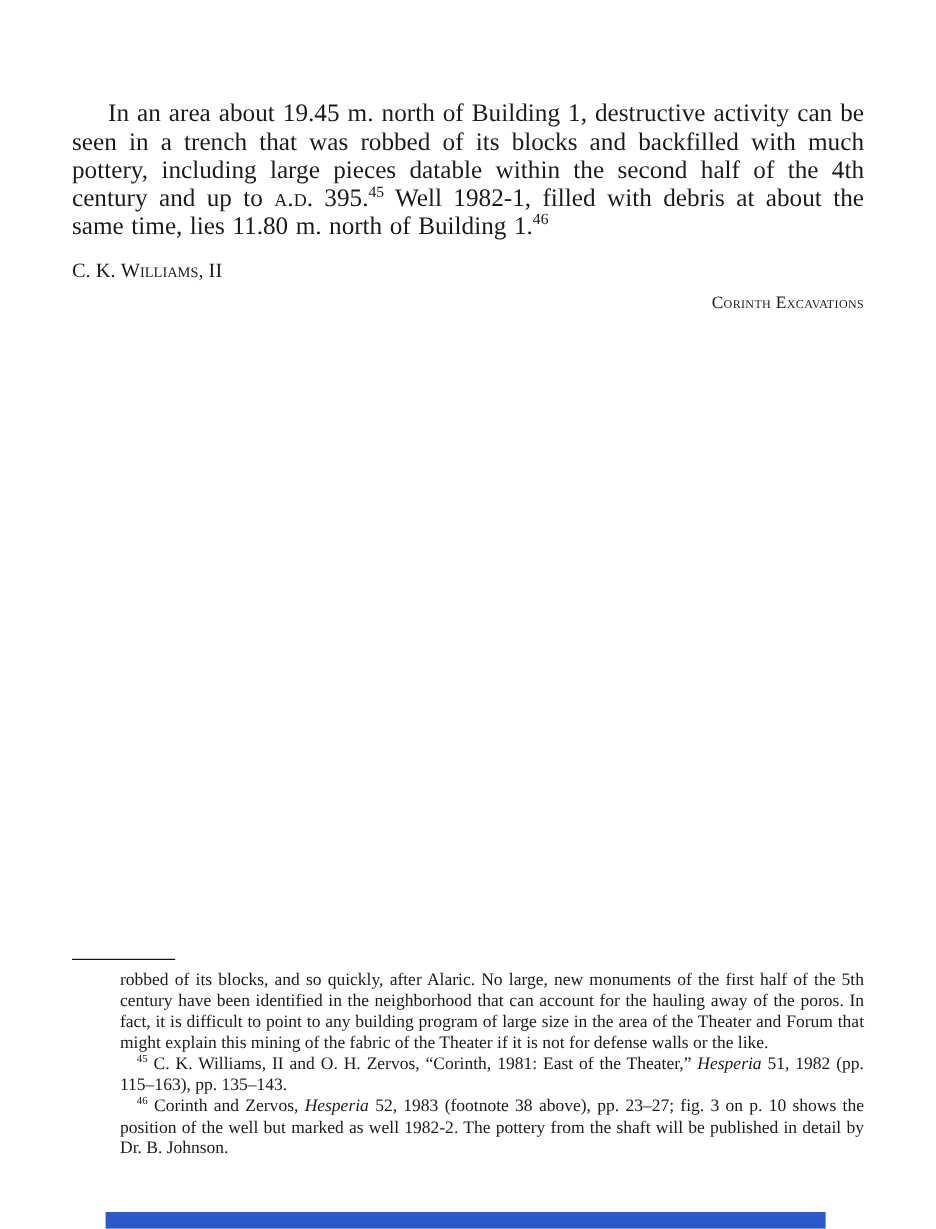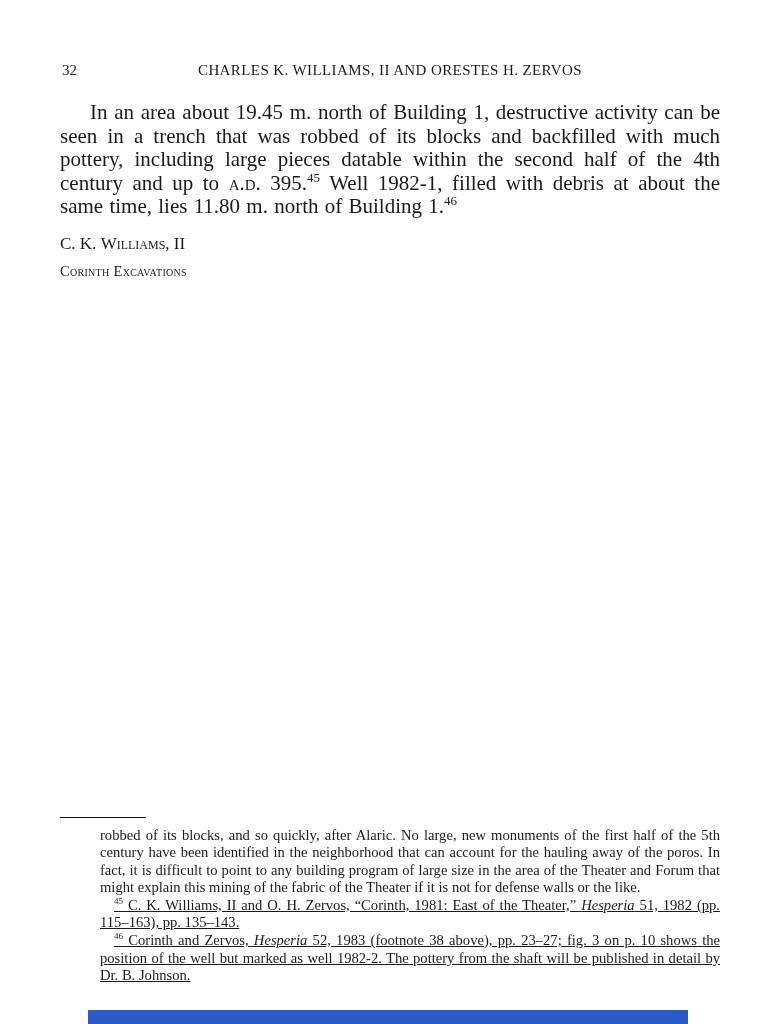--- a/index.html
+++ b/index.html
@@ -52,53 +52,50 @@
   .it { font-style: italic; }
   .signature {
     margin-top: 15px;
     font-size: 17px;
     padding-right: 2px;
   }
   .affiliation {
     margin-top: 9px;
     font-size: 14.5px;
     letter-spacing: 0.3px;
+    text-align: right;
   }
   .spacer { height: 537px; }
   .fn-rule {
     border: none;
     border-top: 1.6px solid #111;
     width: 86px;
     margin: 0 0 9px 0;
   }
   .footnotes {
     font-size: 14.6px;
     line-height: 17.6px;
     text-align: justify;
   }
   .footnotes p { text-indent: 0; margin-left: 40px; }
-  .footnotes p.fn { text-indent: 14px; text-decoration: underline; }
+  .footnotes p.fn { text-indent: 14px; }
   .blue-bar {
     position: absolute;
     left: 88px;
     bottom: 0;
     width: 600px;
     height: 14px;
     background: #2b59c8;
   }
 </style>
 </head>
 <body>
 
 <div class="page">
 
-  <div class="running-head">
-    <span class="page-num">32</span>
-    <span class="head-title">CHARLES K. WILLIAMS, II AND ORESTES H. ZERVOS</span>
-  </div>
 
   <p class="body-para"><span>In an area about 19.45 m. north of Building 1, destructive activity can be seen in a trench that was robbed of its blocks and backfilled with much pottery, including large pieces datable within the second half of the 4th century and up to </span><span class="sc">a.d.</span><span> 395.</span><sup>45</sup><span> Well 1982-1, filled with debris at about the same time, lies 11.80 m. north of Building 1.</span><sup>46</sup></p>
 
   <div class="signature"><span>C. K. </span><span class="sc">Williams</span><span>, II</span></div>
 
   <div class="affiliation sc">Corinth Excavations</div>
 
   <div class="spacer"></div>
 
   <hr class="fn-rule">

